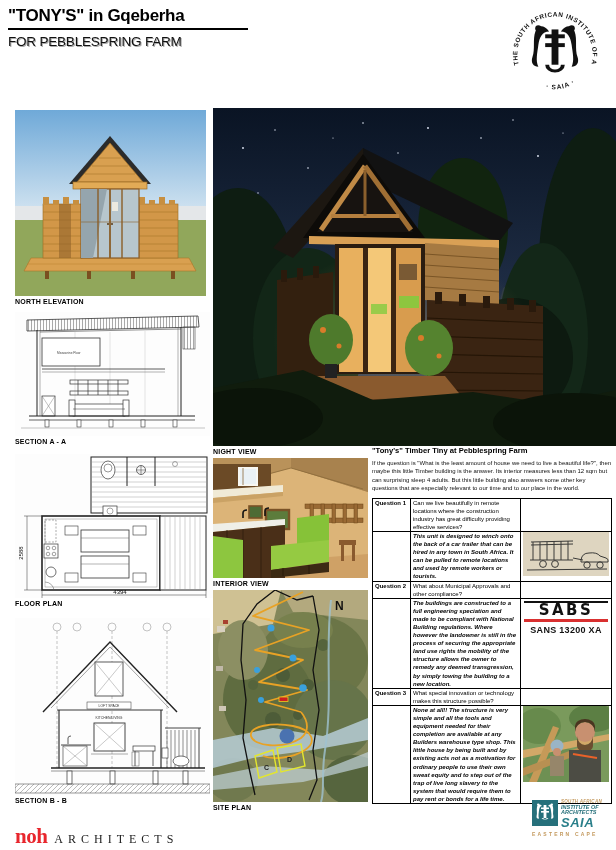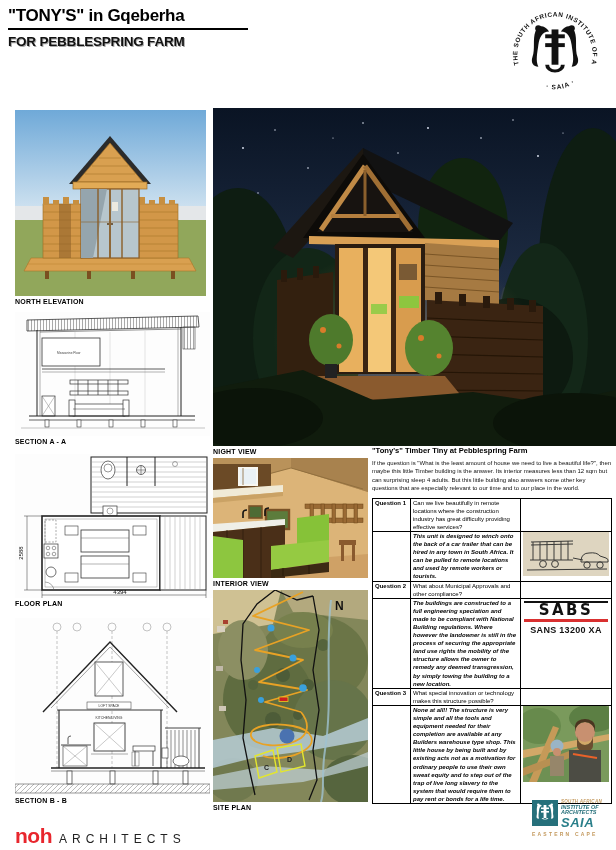--- a/index.html
+++ b/index.html
@@ -3,21 +3,21 @@
 <meta charset="utf-8">
 <style>
   * { margin:0; padding:0; box-sizing:border-box; }
   body { background:#888; font-family:"Liberation Sans", sans-serif; }
   .page { position:relative; width:616px; height:850px; background:#fff; margin:0 auto; overflow:hidden; }
 
   
   .hdr-title { position:absolute; left:8px; top:6px; font-size:17px; font-weight:800; letter-spacing:-0.3px; color:#000;
                border-bottom:2.5px solid #000; width:240px; padding-bottom:2px; }
   .hdr-title .rest { font-weight:700;margin-top:22px; }
-  .hdr-sub { position:absolute; left:8px; top:34px; font-size:13.5px; font-weight:700; letter-spacing:-0.2px; color:#111;
+  .hdr-sub { position:absolute; left:8px; top:34px; font-size:13.5px; font-weight:400; letter-spacing:-0.2px; color:#111;
              text-shadow:1px 1px 0 #aaa; }
   .stamp { position:absolute; left:506px; top:2px; width:98px; height:98px; }
 
   
   .panel { position:absolute; }
   .panel-label { font-size:7px; font-weight:800; letter-spacing:0.2px; color:#000; margin-top:2px; }
   .imgbox { display:block; }
 
   
   .article { position:absolute; left:372px; top:446px; width:240px; }
@@ -28,21 +28,21 @@
   td.qlabel { font-weight:800; }
   td.answer { color:#dd0000; font-weight:700; font-style:italic; }
   td.fig { padding:2px; }
   .sabs { padding:2px 1px; }
   .sabs .brand { font-size:15px; font-weight:900; letter-spacing:2.5px; border-top:2px solid #111; color:#111;
                  text-align:center; line-height:1.05; font-family:"DejaVu Sans", sans-serif; }
   .sabs .bar { height:3px; background:#d93030; margin:1px 0 2px 0; }
   .sabs .std { font-size:9px; font-weight:800; color:#111; text-align:center; letter-spacing:0.3px; }
 
   
-  .noh { position:absolute; left:15px; top:824px; display:flex; align-items:baseline; }
+  .noh { position:absolute; left:15px; top:824px; display:flex; align-items:baseline;font-family:Liberation Serif, serif; }
   .noh .red { color:#e8262d; font-size:21px; font-weight:800; letter-spacing:-0.5px; }
   .noh .blk { color:#222; font-size:12px; font-weight:500; letter-spacing:5px; margin-left:7px; }
   .saiaec { position:absolute; left:532px; top:800px; width:82px; }
   .saiaec .row { display:flex; }
   .saiaec .sq { width:26px; height:26px; background:#26707b; margin-right:3px; flex:none; }
   .saiaec .txt { line-height:1.05;font-style:italic; }
   .saiaec .l1 { font-size:4.5px; font-weight:700; color:#c49a5f; letter-spacing:0.3px; }
   .saiaec .l2 { font-size:5.5px; font-weight:800; color:#26707b; }
   .saiaec .l3 { font-size:5.5px; font-weight:800; color:#26707b; }
   .saiaec .ac { font-size:13px; font-weight:700; color:#2a7f8a; letter-spacing:0.5px; }

